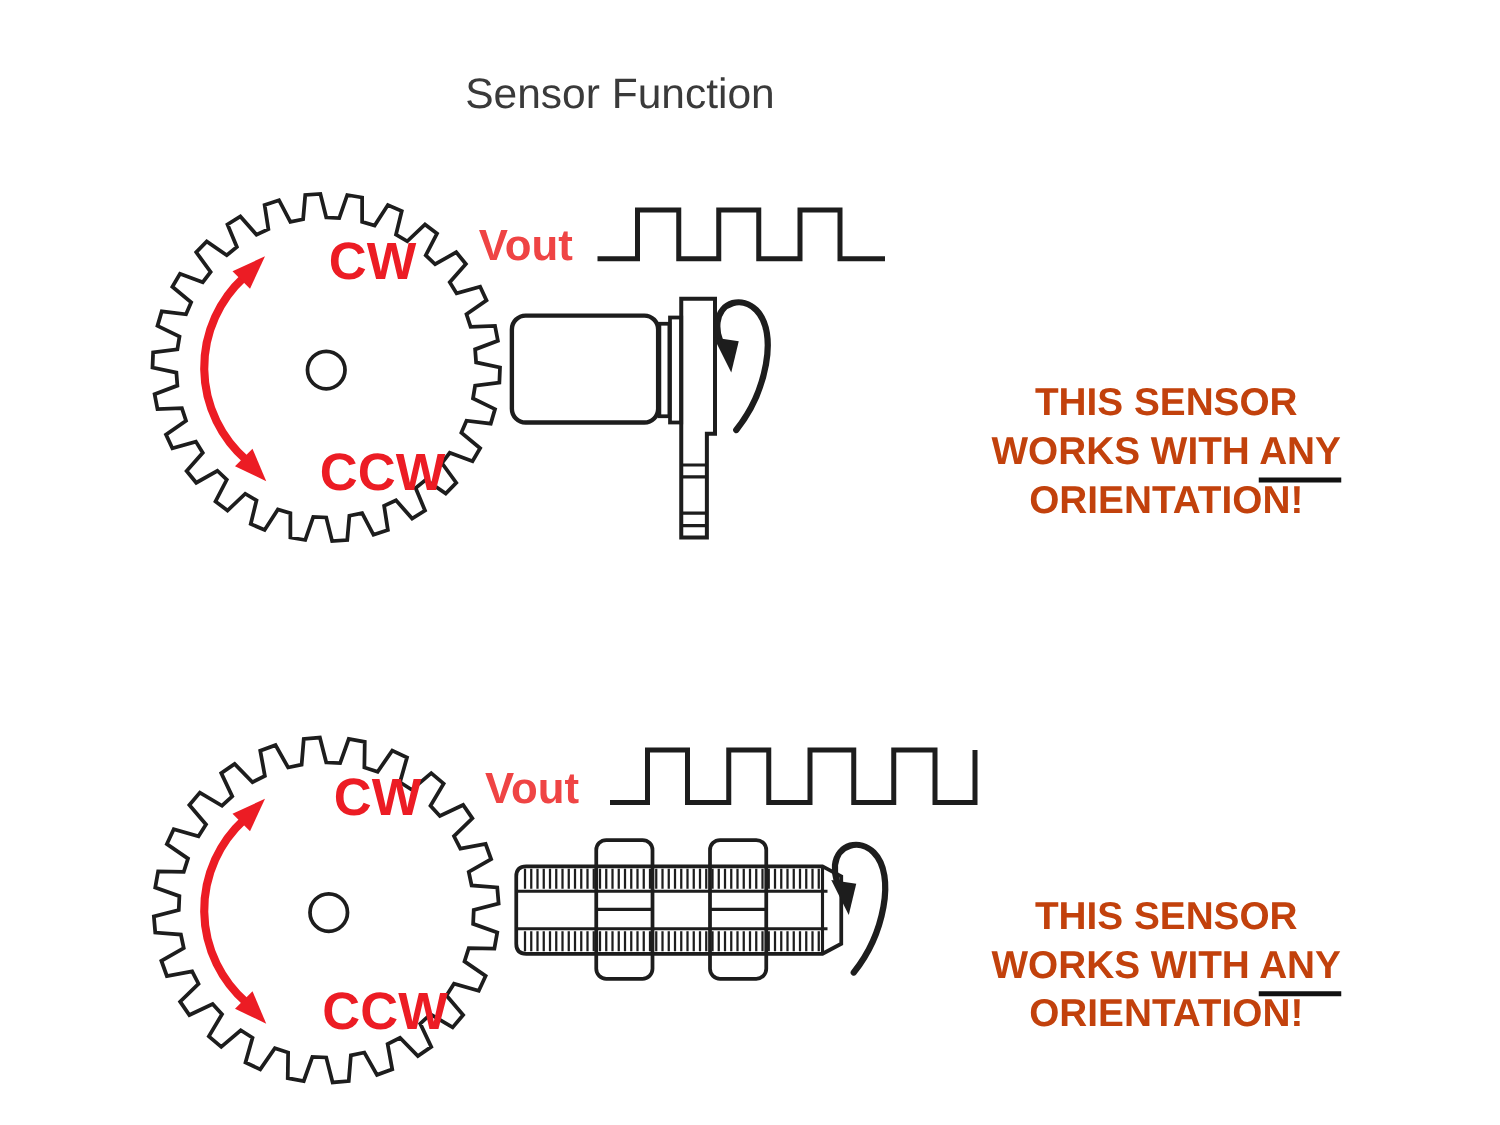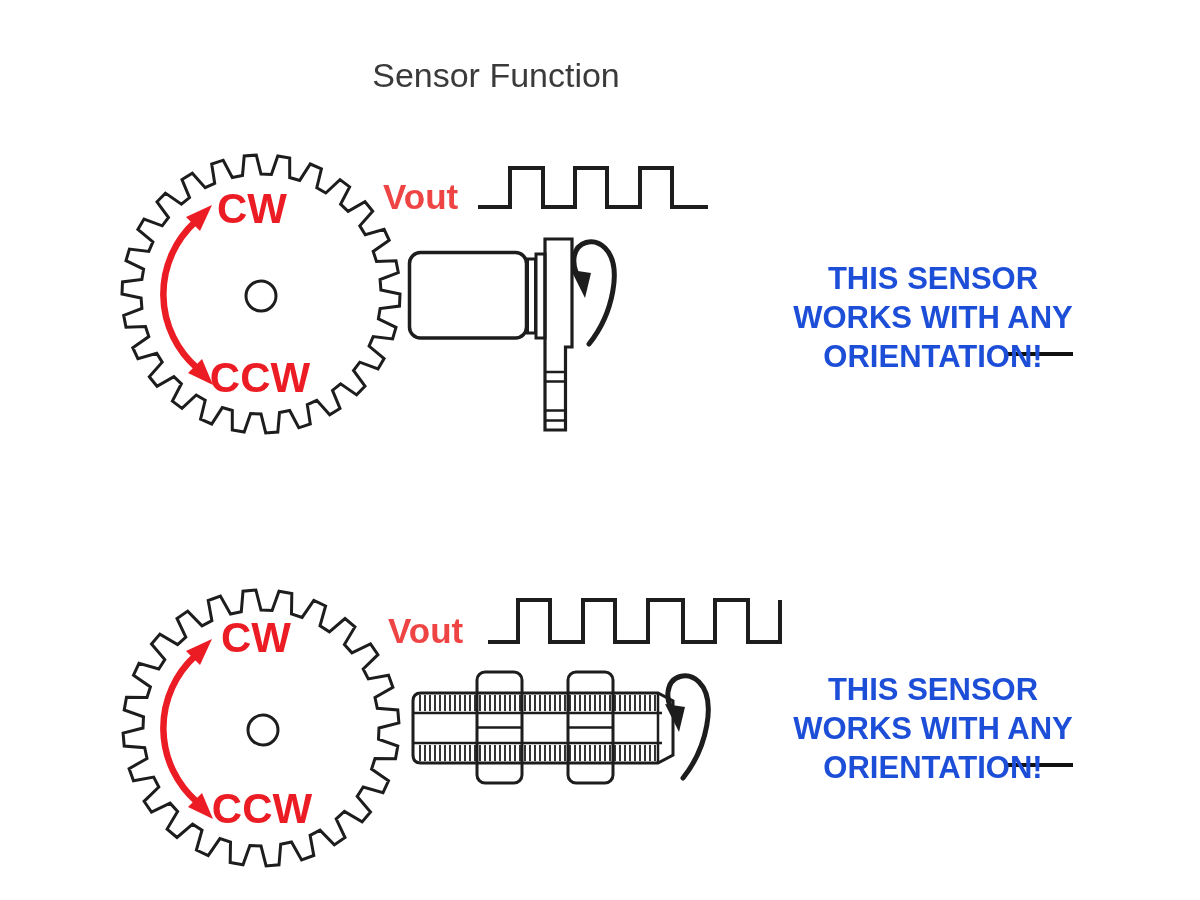--- a/index.html
+++ b/index.html
@@ -3,25 +3,25 @@
 <meta charset="utf-8">
 <style>
   html,body{margin:0;padding:0;background:#fff;}
   body{width:1200px;height:900px;position:relative;overflow:hidden;
        font-family:"Liberation Sans", sans-serif;}
   .abs{position:absolute;white-space:nowrap;}
   #diagram-svg{position:absolute;left:0;top:0;}
   .title{left:0;top:56px;width:992px;text-align:center;
          font-size:34px;color:#3a3a3a;}
   .rot{font-size:42px;line-height:1;font-weight:700;color:#EC1C24;
-       transform:translateX(-50%);}
+       transform:translateX(-50%);margin-left:46px;}
   .vout{font-size:35px;line-height:1;font-weight:700;color:#ef4444;}
   .note{width:420px;text-align:center;font-size:31px;font-weight:700;
-        line-height:39px;color:#1d4ed8;position:absolute;}
-  .note .u{border-bottom:4px solid #111;padding-bottom:17px;}
+        line-height:39px;color:#c2410c;position:absolute;margin-top:43px;}
+  .note .u{border-bottom:4px solid #111;padding-bottom:4px;}
   .ink{stroke:#1d1d1d;fill:none;}
 </style>
 </head>
 <body>
 
 <svg id="diagram-svg" width="1200" height="900" viewBox="0 0 1200 900">
 
   <g>
     <path class="ink" stroke-width="3" fill="#fff" d="M261.0,174.0L271.4,174.5L277.8,156.0L289.7,158.0L289.7,177.5L299.7,180.4L310.3,164.0L321.4,168.8L316.8,187.7L325.8,193.0L340.0,179.6L349.6,186.9L340.6,204.2L348.1,211.4L365.0,201.8L372.7,211.2L359.8,225.8L365.3,234.7L384.1,229.4L389.2,240.3L373.2,251.4L376.5,261.4L396.0,260.7L398.3,272.6L380.1,279.5L380.9,289.9L400.0,294.0L399.5,306.1L380.1,308.5L378.4,318.8L396.0,327.3L392.6,338.9L373.2,336.6L369.1,346.1L384.1,358.6L378.0,369.0L359.8,362.2L353.5,370.5L365.0,386.2L356.6,394.9L340.6,383.8L332.5,390.4L340.0,408.4L329.7,414.8L316.8,400.3L307.3,404.7L310.3,424.0L298.8,427.8L289.7,410.5L279.5,412.6L277.8,432.0L265.7,432.9L261.0,414.0L250.6,413.5L244.2,432.0L232.3,430.0L232.3,410.5L222.3,407.6L211.7,424.0L200.6,419.2L205.2,400.3L196.2,395.0L182.0,408.4L172.4,401.1L181.4,383.8L173.9,376.6L157.0,386.2L149.3,376.8L162.2,362.2L156.7,353.3L137.9,358.6L132.8,347.7L148.8,336.6L145.5,326.6L126.0,327.3L123.7,315.4L141.9,308.5L141.1,298.1L122.0,294.0L122.5,281.9L141.9,279.5L143.6,269.2L126.0,260.7L129.4,249.1L148.8,251.4L152.9,241.9L137.9,229.4L144.0,219.0L162.2,225.8L168.5,217.5L157.0,201.8L165.4,193.1L181.4,204.2L189.5,197.6L182.0,179.6L192.3,173.2L205.2,187.7L214.7,183.3L211.7,164.0L223.2,160.2L232.3,177.5L242.5,175.4L244.2,156.0L256.3,155.1Z"></path>
     <circle cx="261" cy="296" r="15" class="ink" stroke-width="3" fill="#fff"></circle>

